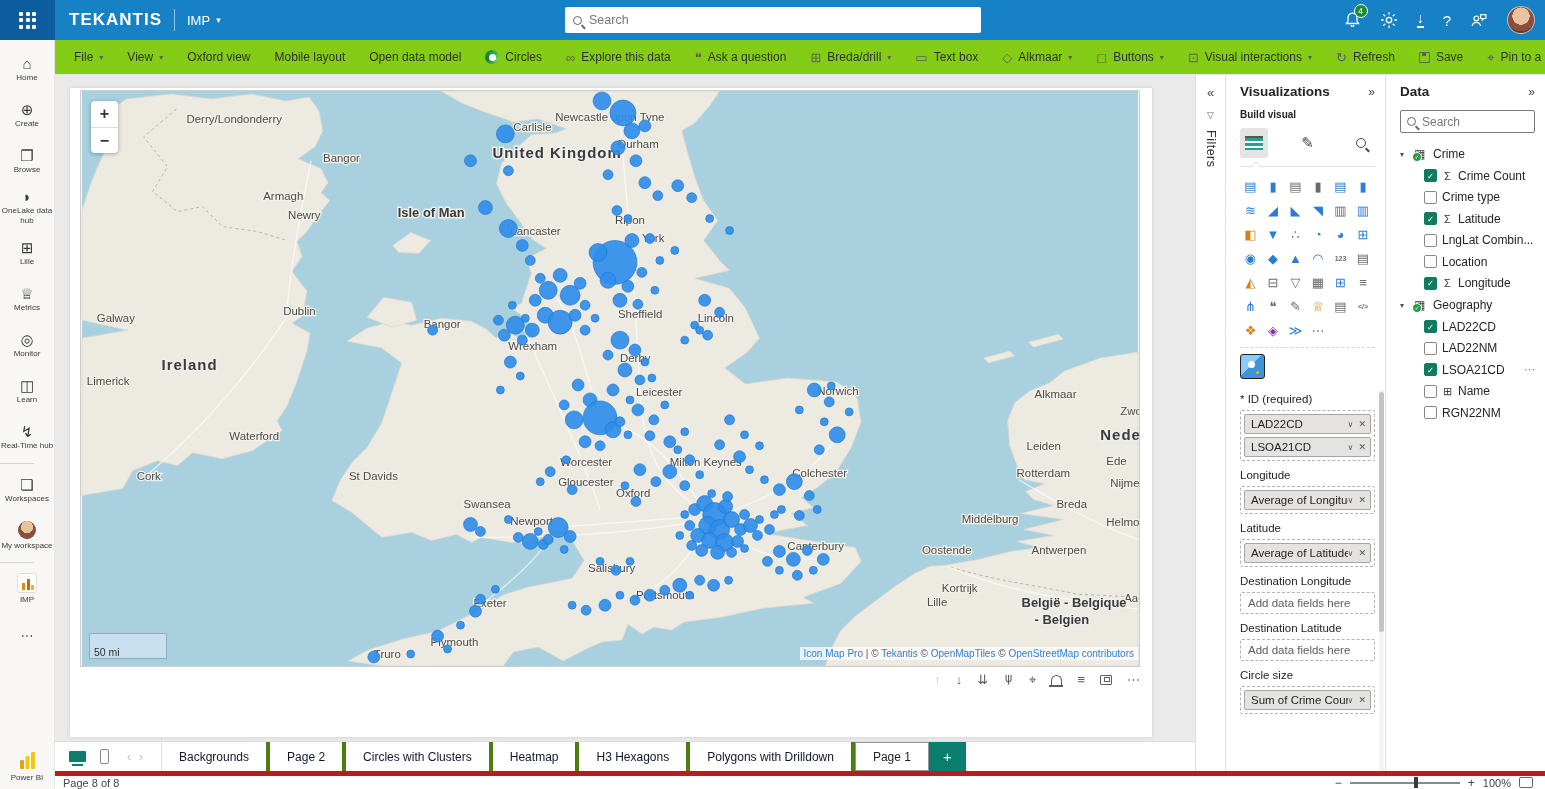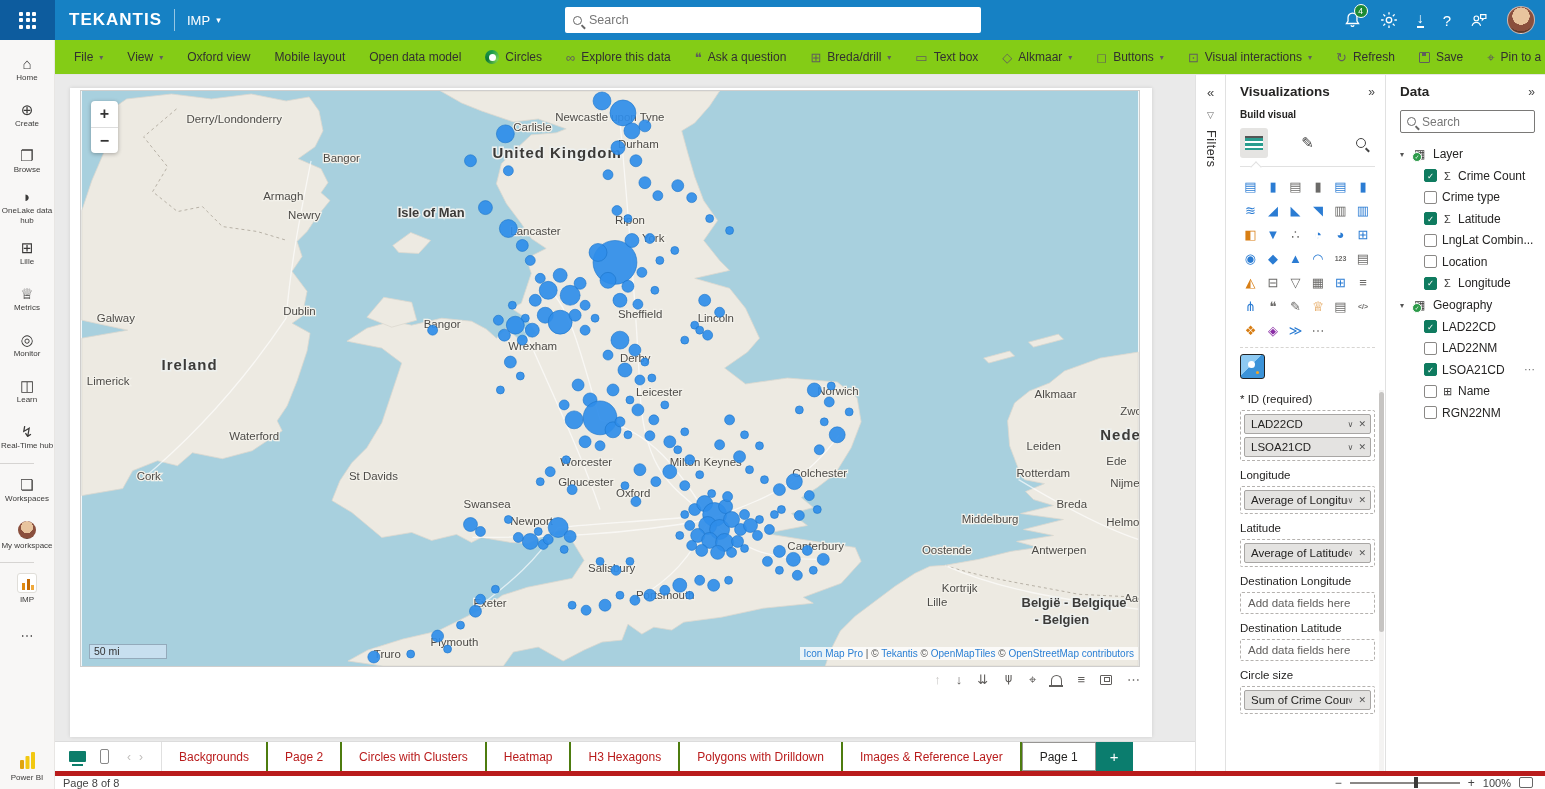--- a/index.html
+++ b/index.html
@@ -50,21 +50,21 @@
   #canvas { position:absolute; left:55px; top:75px; width:1140px; height:666px; background:#eaeaea; }
   #page { position:absolute; left:15px; top:13px; width:1082px; height:649px; background:#fff; box-shadow:0 0 4px rgba(0,0,0,.12); }
   #mapvisual { position:absolute; left:10px; top:2px; width:1060px; height:577px; border:1px solid #cfcecd; }
   #mapsvg { display:block; }
   .map-city { font-size:11.5px; fill:#4d4b48; paint-order:stroke; stroke:#f3f1ea; stroke-width:2.5px; }
   .map-country { font-size:15px; font-weight:bold; fill:#3c3b39; letter-spacing:1px; paint-order:stroke; stroke:#eef0ee; stroke-width:3px; }
   .map-region { font-size:13px; font-weight:bold; fill:#3c3b39; paint-order:stroke; stroke:#eef0ee; stroke-width:3px; }
   #zoomctl { position:absolute; left:10px; top:10px; width:27px; background:#fff; border-radius:4px; box-shadow:0 1px 4px rgba(0,0,0,.3); overflow:hidden; }
   .zbtn { width:27px; height:26px; display:flex; align-items:center; justify-content:center; font-size:16px; font-weight:bold; color:#333; cursor:pointer; }
   .zbtn + .zbtn { border-top:1px solid #ddd; }
-  #scalebar { position:absolute; left:8px; bottom:7px; width:78px; height:15px; background:rgba(205,226,242,.85); border:1px solid #93aabb; font-size:10.5px; color:#333; padding:0 4px; line-height:13px;margin-top:47px; }
+  #scalebar { position:absolute; left:8px; bottom:7px; width:78px; height:26px; background:rgba(205,226,242,.85); border:1px solid #93aabb; font-size:10.5px; color:#333; padding:12px 4px; line-height:13px;margin-top:47px; }
   #attribution { position:absolute; right:1px; bottom:6px; background:rgba(255,255,255,.75); font-size:10px; padding:1px 4px; white-space:nowrap; }
   #attribution .link { color:#2a7fd4; }
   #attribution .dim { color:#555; }
   #vtoolbar { position:absolute; top:585px; right:12px; display:flex; align-items:center; gap:15px; }
   .vt-ic { font-size:13px; color:#605e5c; cursor:pointer; line-height:1; }
   .vt-ic.disabled { color:#c8c6c4; }
   .vt-ic.flip { display:inline-block; transform:rotate(180deg); }
   .bell { width:11px; height:10px; border:1.5px solid #605e5c; border-bottom:none; border-radius:6px 6px 0 0; position:relative; }
   .bell::after { content:""; position:absolute; left:-3px; bottom:-2px; width:14px; height:1.5px; background:#605e5c; }
   .focusbox { width:12px; height:10px; border:1.5px solid #605e5c; border-radius:1px; position:relative; }
@@ -128,21 +128,21 @@
   .fmore { font-size:11px; color:#777; }
 
   
   #bottombar { position:absolute; left:55px; top:741px; width:1140px; height:30px; background:#fff; border-top:1px solid #dcdcdc; display:flex; align-items:stretch; }
   #view-toggles { display:flex; align-items:center; gap:14px; padding:0 14px; border-right:1px solid #e0e0e0; }
   .deskic { width:17px; height:11px; background:#0c7d6a; border-radius:1px; position:relative; cursor:pointer; }
   .deskic::after { content:""; position:absolute; left:3px; bottom:-4px; width:11px; height:2.5px; background:#0c7d6a; }
   .mobic { width:9px; height:15px; border:1.5px solid #888; border-radius:2px; cursor:pointer; }
   .tab-nav { font-size:12px; color:#c0bebc; display:flex; gap:8px; padding:0 4px; align-items:center; }
   #page-tabs { display:flex; align-items:stretch; }
-  .ptab { display:flex; align-items:center; padding:0 17px; font-size:12px; color:#b91c1c; border-right:2px solid #4d7c0f; cursor:pointer; white-space:nowrap; }
+  .ptab { display:flex; align-items:center; padding:0 17px; font-size:12px; color:#0f172a; border-right:4px solid #4d7c0f; cursor:pointer; white-space:nowrap; }
   .ptab.active { border:1px solid #979593; background:#fff; color:#252423; }
   .addtab { width:37px; background:#0b7d6e; color:#fff; font-size:15px; display:flex; align-items:center; justify-content:center; cursor:pointer; }
 
   
   #statusbar { position:absolute; left:55px; top:771px; width:1490px; height:18px; background:#fff; border-top:5px solid #b91c1c; display:flex; align-items:center; font-size:11px; color:#444; }
   #page-indicator { margin-left:8px; }
   #zoomctl-status { margin-left:auto; margin-right:12px; display:flex; align-items:center; gap:8px; }
   .ztrack { width:110px; height:2px; background:#8a8886; position:relative; cursor:pointer; }
   .zthumb { position:absolute; left:58%; top:-4.5px; width:4px; height:11px; background:#3b3a39; }
   .fitpage { width:14px; height:11px; border:1.5px solid #666; border-radius:2px; position:relative; cursor:pointer; }
@@ -789,21 +789,21 @@
     <span class="panel-caret">»</span>
   </div>
   <div id="data-search">
     <span class="mag"></span>
     <span class="ph">Search</span>
   </div>
   <div id="data-tree">
       <div class="tree-table">
         <span class="tree-exp">▾</span>
         <span class="tbl-ic">▦</span>
-        <span>Layer</span>
+        <span>Crime</span>
       </div>
       <div class="tree-field">
         <span class="cb on">✓</span>
         <span class="sigma">Σ</span>
         <span class="fname">Crime Count</span>
       </div>
       <div class="tree-field">
         <span class="cb"></span>
         <span class="fname">Crime type</span>
       </div>
@@ -864,21 +864,20 @@
       <span>›</span>
     </span>
   </div>
   <div id="page-tabs">
       <div class="ptab">Backgrounds</div>
       <div class="ptab">Page 2</div>
       <div class="ptab">Circles with Clusters</div>
       <div class="ptab">Heatmap</div>
       <div class="ptab">H3 Hexag​ons</div>
       <div class="ptab">Polygons with Drilldown</div>
-      <div class="ptab">Images &amp; Reference Layer</div>
       <div class="ptab active">Page 1</div>
     </div>
   <div class="addtab">+</div>
 </div>
 
 <div id="statusbar">
   <span id="page-indicator">Page 8 of 8</span>
   <span id="zoomctl-status">
     <span class="zsign">−</span>
     <span class="ztrack">

